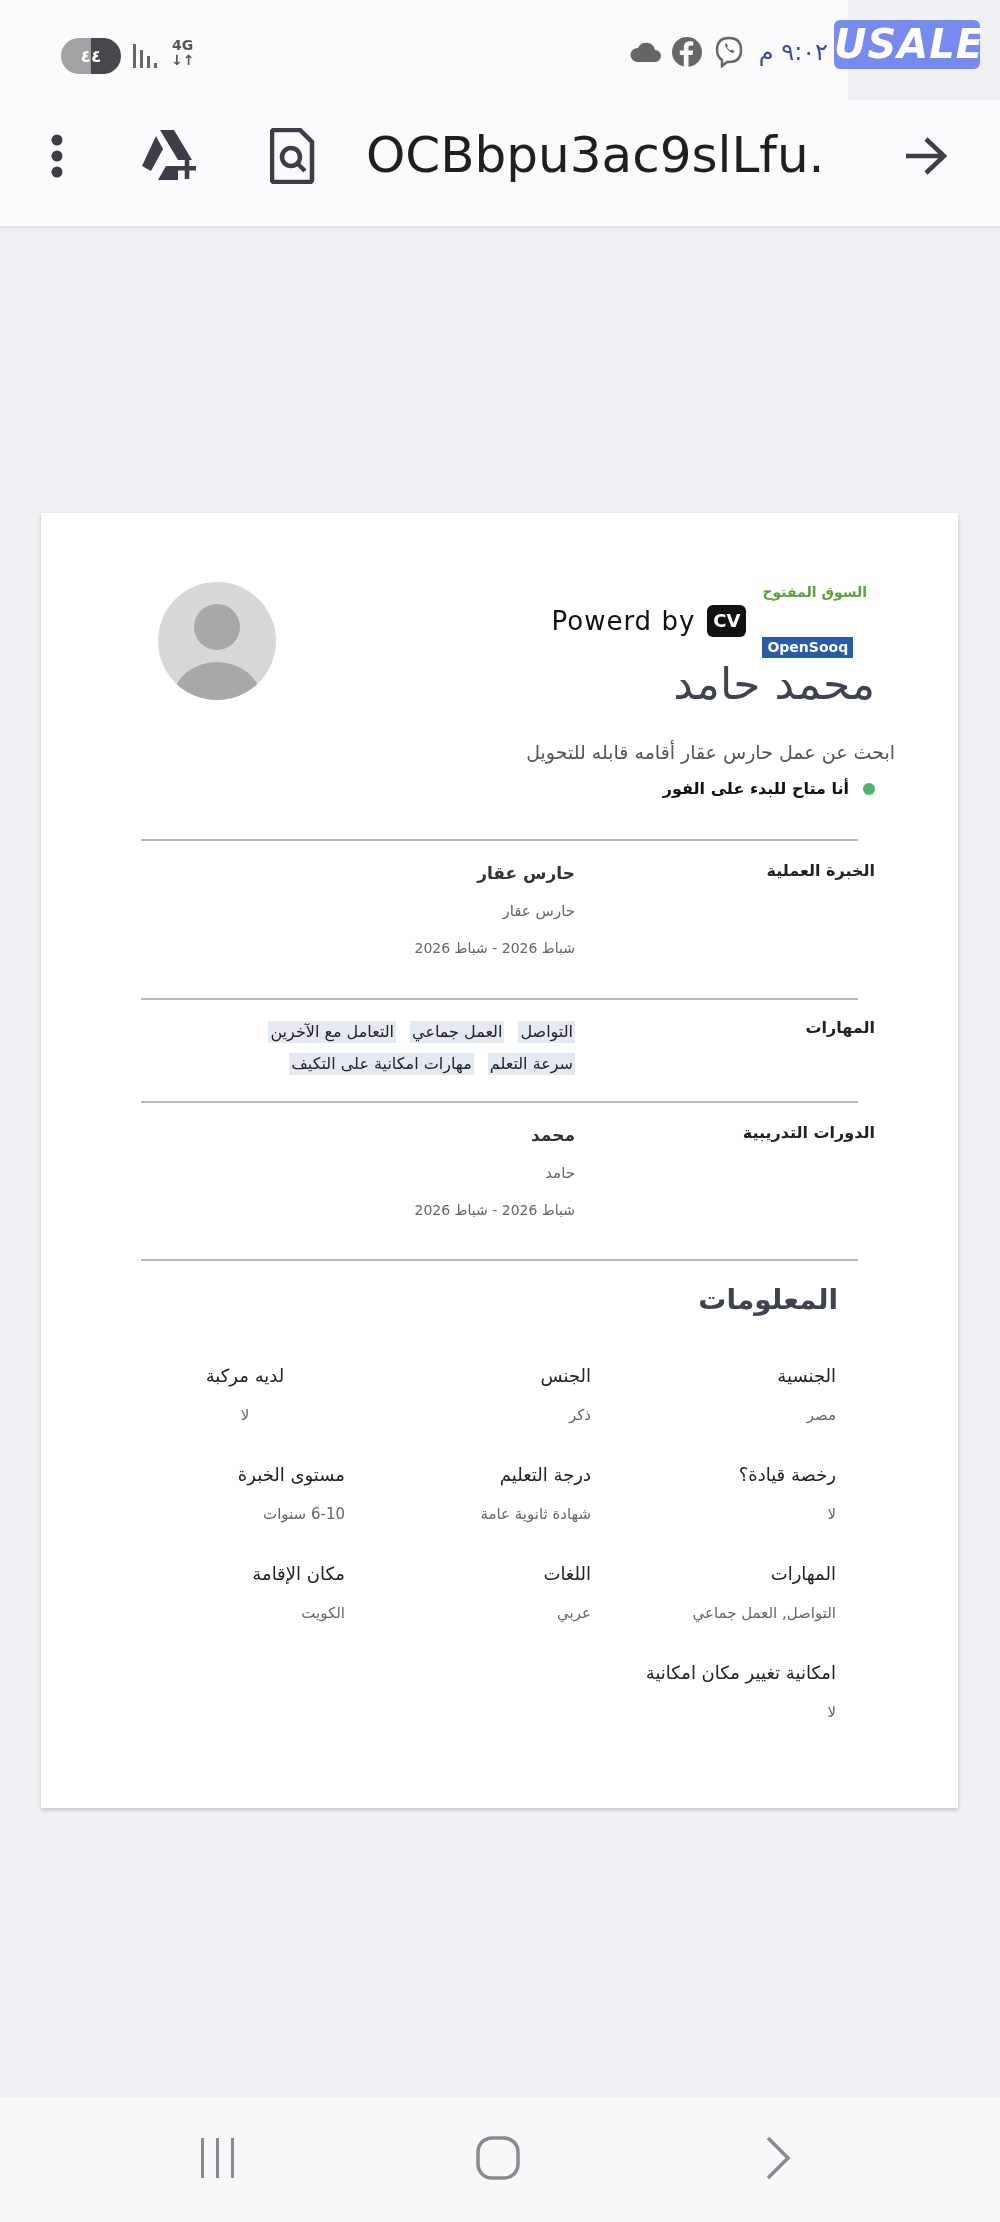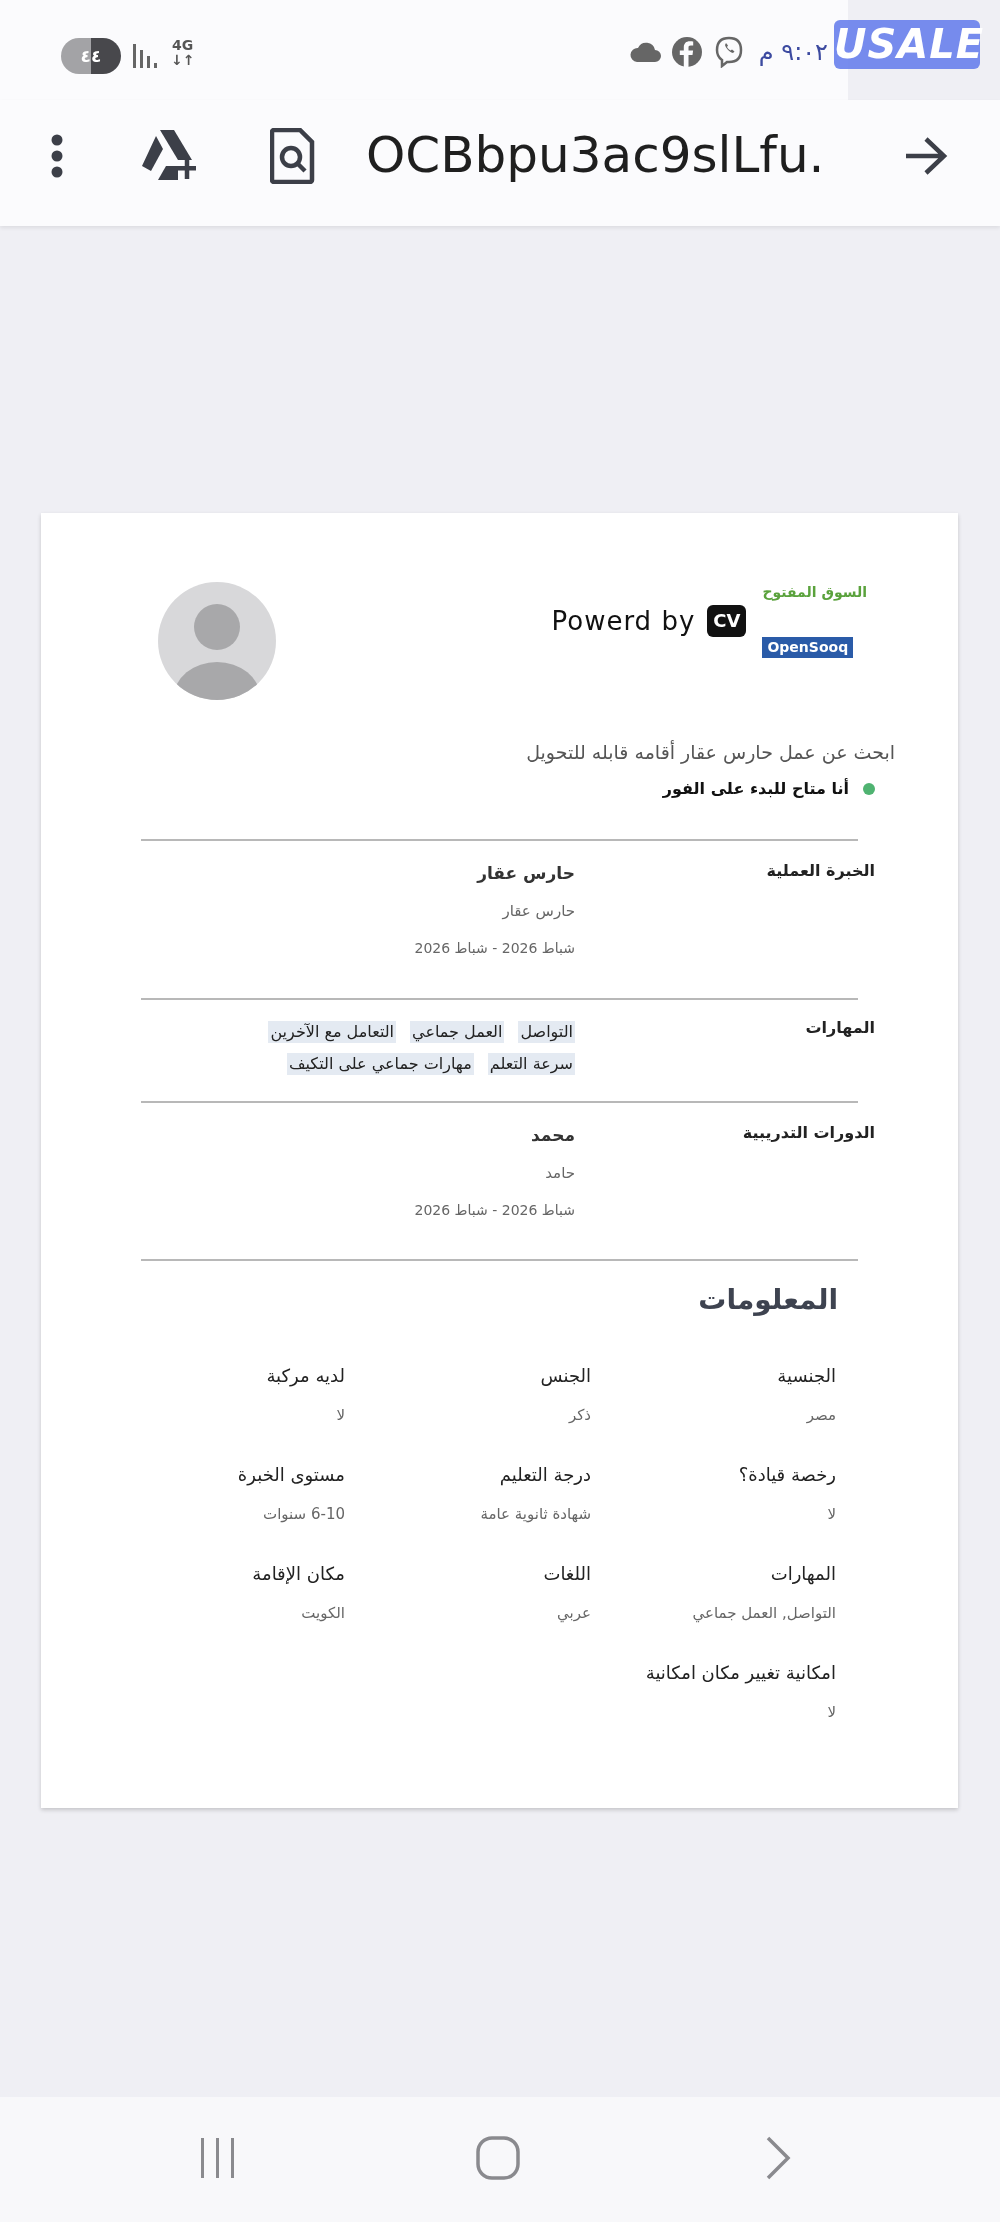--- a/index.html
+++ b/index.html
@@ -178,20 +178,21 @@
 
   <div class="powered">
     <span class="powered-label">Powerd by</span>
     <span class="cv-badge">CV</span>
     <span class="opensooq">
       <span class="os-ar">السوق المفتوح</span>
       <span class="os-en">OpenSooq</span>
     </span>
   </div>
 
+  <h1 class="name">محمد حامد</h1>
   <div class="summary">ابحث عن عمل حارس عقار أقامه قابله للتحويل</div>
   <div class="availability">
     <span class="avail-dot"></span>
     <span class="avail-text">أنا متاح للبدء على الفور</span>
   </div>
 
   <div class="divider" style="top:326px;"></div>
 
   <div class="sec-title" style="top:348px;">الخبرة العملية</div>
   <div class="entry-title" style="top:350px;">حارس عقار</div>
@@ -199,21 +200,21 @@
   <div class="entry-date" style="top:427px;">شباط 2026 - شباط 2026</div>
 
   <div class="divider" style="top:485px;"></div>
 
   <div class="sec-title" style="top:505px;">المهارات</div>
   <div class="skills-wrap">
     <span class="skill-tag">التواصل</span>
     <span class="skill-tag">العمل جماعي</span>
     <span class="skill-tag">التعامل مع الآخرين</span>
     <span class="skill-tag">سرعة التعلم</span>
-    <span class="skill-tag">مهارات جماعي على التكيف</span>
+    <span class="skill-tag">مهارات امكانية على التكيف</span>
   </div>
 
   <div class="divider" style="top:588px;"></div>
 
   <div class="sec-title" style="top:610px;">الدورات التدريبية</div>
   <div class="entry-title" style="top:612px;">محمد</div>
   <div class="entry-sub" style="top:651px;">حامد</div>
   <div class="entry-date" style="top:689px;">شباط 2026 - شباط 2026</div>
 
   <div class="divider" style="top:746px;"></div>
@@ -221,21 +222,21 @@
   <h2 class="info-heading">المعلومات</h2>
   <div class="info-grid">
     <div class="info-item" style="right:0; top:0;">
       <div class="info-label">الجنسية</div>
       <div class="info-value">مصر</div>
     </div>
     <div class="info-item" style="right:245px; top:0;">
       <div class="info-label">الجنس</div>
       <div class="info-value">ذكر</div>
     </div>
-    <div class="info-item" style="right:491px; top:0;">
+    <div class="info-item" style="right:491px; top:0;text-align:center;">
       <div class="info-label">لديه مركبة</div>
       <div class="info-value">لا</div>
     </div>
 
     <div class="info-item" style="right:0; top:99px;">
       <div class="info-label">رخصة قيادة؟</div>
       <div class="info-value">لا</div>
     </div>
     <div class="info-item" style="right:245px; top:99px;">
       <div class="info-label">درجة التعليم</div>

